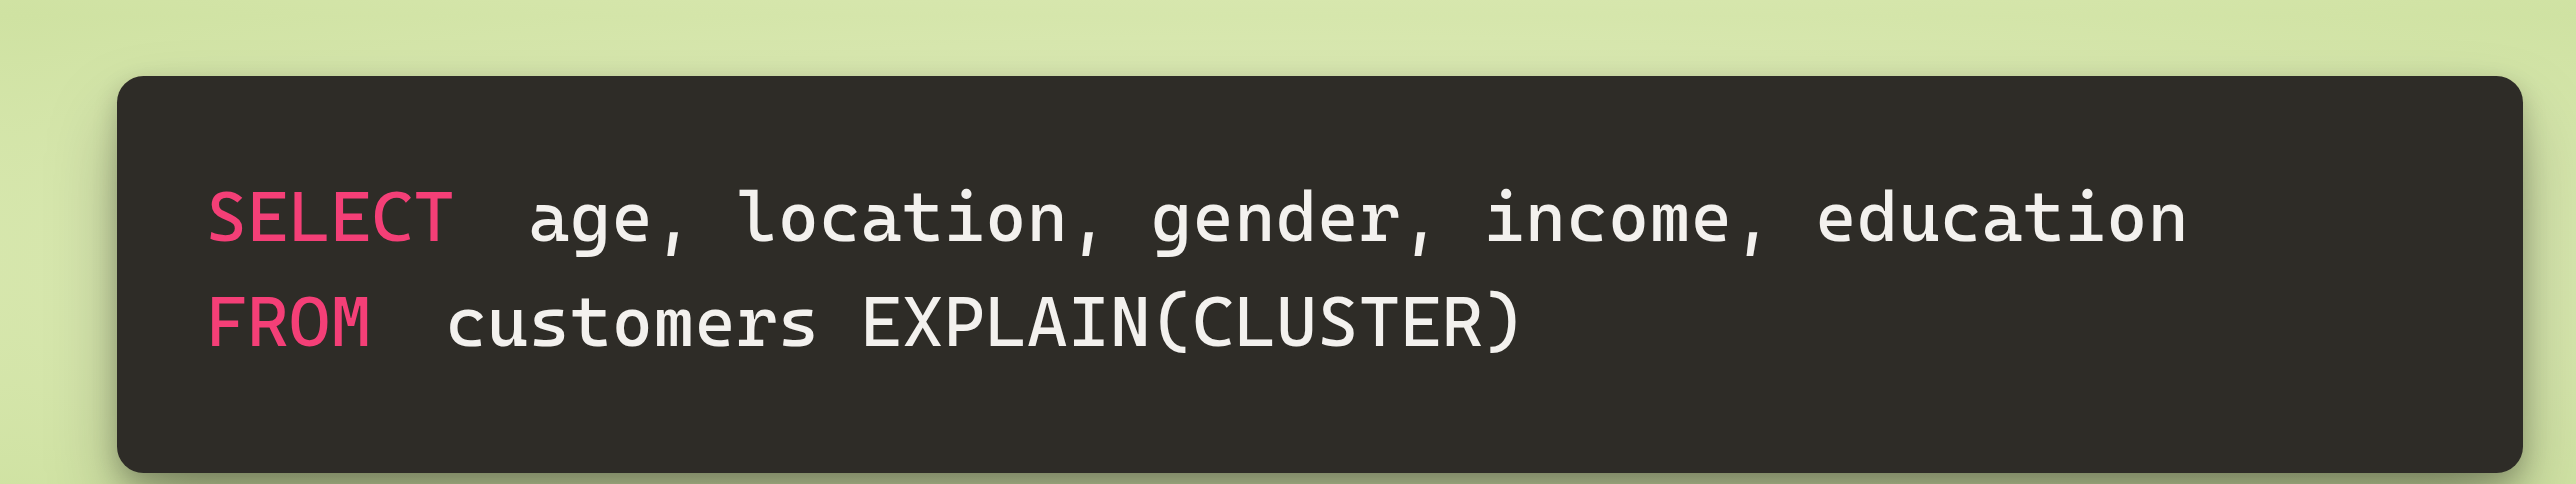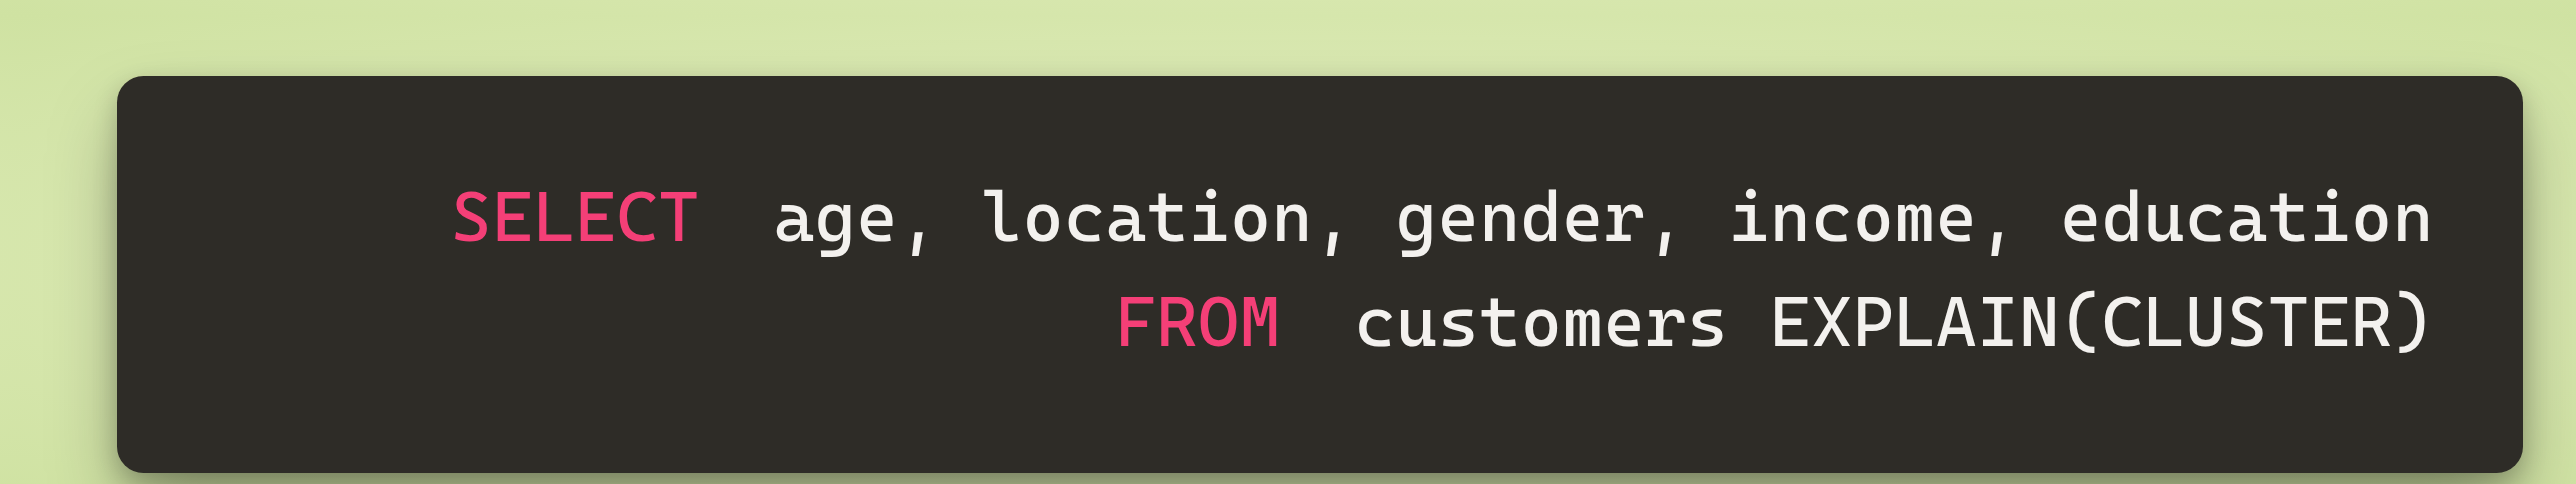--- a/index.html
+++ b/index.html
@@ -1,15 +1,15 @@
 <!DOCTYPE html>
 <html style="font-size:15px"><head>
 <meta charset="utf-8">
 <style>
-  * { margin: 16px; padding: 0; box-sizing: border-box; text-align: right; }
+  * { margin: 16px; padding: 0; box-sizing: border-box; }
   html, body {
     width: 2576px;
     height: 485px;
   }
   body {
     background: radial-gradient(ellipse at center, #e6f0c4 0%, #cfe2a2 100%);
     display: flex;
     align-items: center;
     justify-content: center;
     font-family: ui-monospace, "SF Mono", "Cascadia Mono", "Segoe UI Mono", "Roboto Mono", Menlo, Consolas, monospace;

